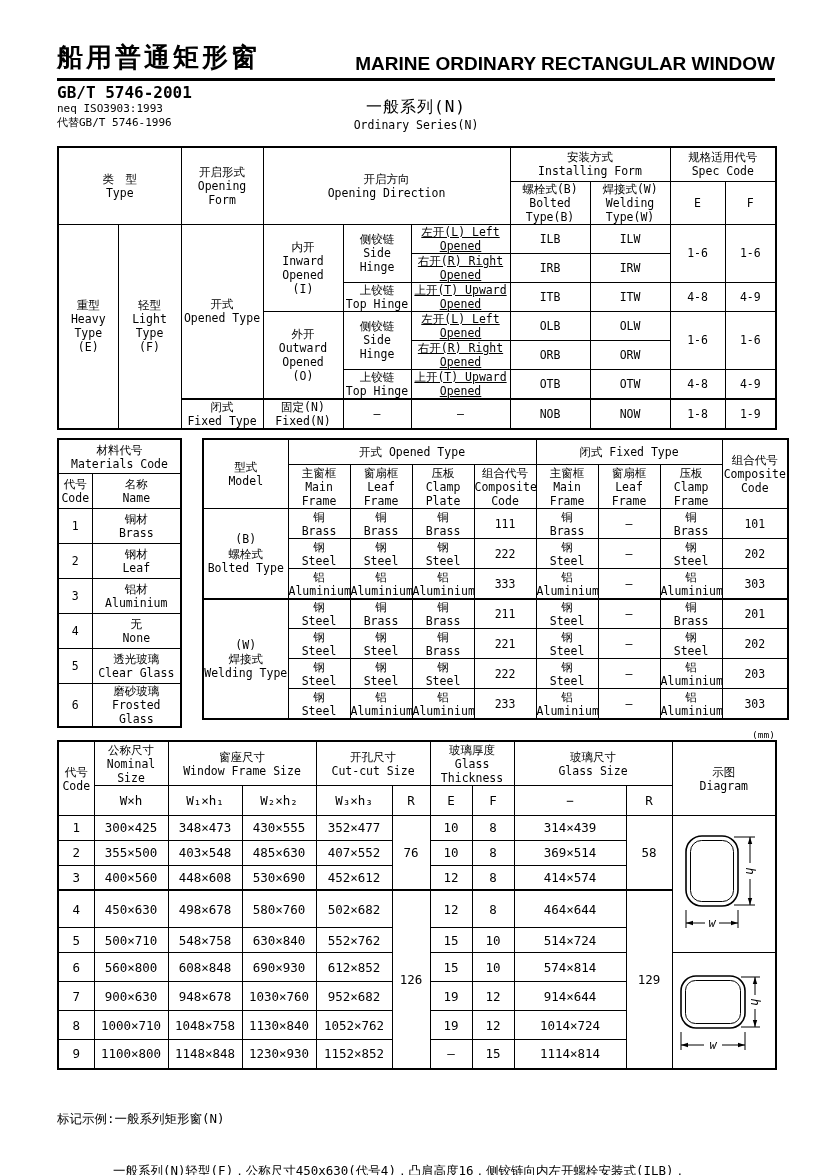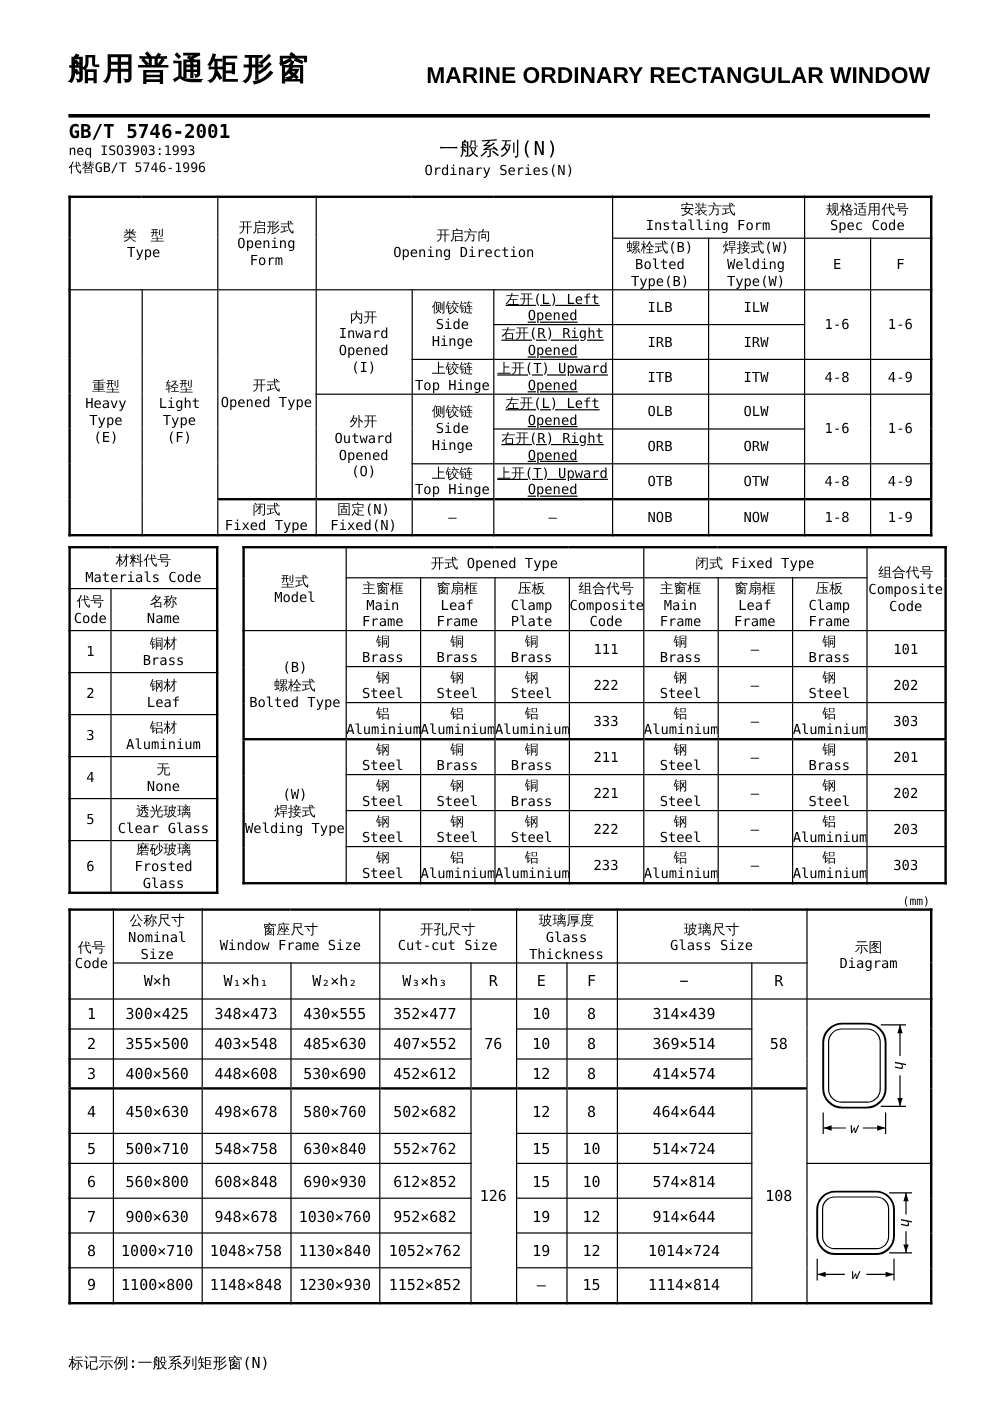--- a/index.html
+++ b/index.html
@@ -1,21 +1,21 @@
 <!DOCTYPE html>
 <html><head>
 <meta charset="utf-8">
 <style>
 html,body{margin:0;padding:0;background:#fff;}
 body{width:830px;height:1175px;color:#000;overflow:hidden;
      font-family:"DejaVu Sans Mono","Liberation Mono",monospace;}
 .page{box-sizing:border-box;width:830px;height:1175px;padding:40px 55px 0 57px;}
 
 .hdr{display:flex;justify-content:space-between;align-items:flex-end;
-     border-bottom:3px solid #000;padding-bottom:20px;gap:41px;}
+     border-bottom:3px solid #000;padding-bottom:3px;gap:41px;}
 .hdr-zh{font-size:26px;font-weight:bold;letter-spacing:3px;font-family:"DejaVu Sans","Liberation Sans",sans-serif;}
 .hdr-en{font-size:19px;font-weight:bold;font-family:"Liberation Sans","DejaVu Sans",sans-serif;}
 .sub{position:relative;height:62px;padding-top:3px;}
 .std-no{font-size:16px;font-weight:bold;line-height:18px;}
 .std-s{font-size:11px;line-height:14px;}
 .series{position:absolute;top:16px;left:0;width:100%;text-align:center;}
 .series-zh{font-size:16px;letter-spacing:1px;}
 .series-en{font-size:11.5px;}
 
 table{border-collapse:collapse;table-layout:fixed;}
@@ -478,21 +478,21 @@
     <tr class="bt">
       <td>4</td>
       <td>450×630</td>
       <td>498×678</td>
       <td>580×760</td>
       <td>502×682</td>
       <td rowspan="6">126</td>
       <td>12</td>
       <td>8</td>
       <td>464×644</td>
-      <td rowspan="6">108</td>
+      <td rowspan="6">129</td>
     </tr>
     <tr>
       <td>5</td>
       <td>500×710</td>
       <td>548×758</td>
       <td>630×840</td>
       <td>552×762</td>
       <td>15</td>
       <td>10</td>
       <td>514×724</td>

